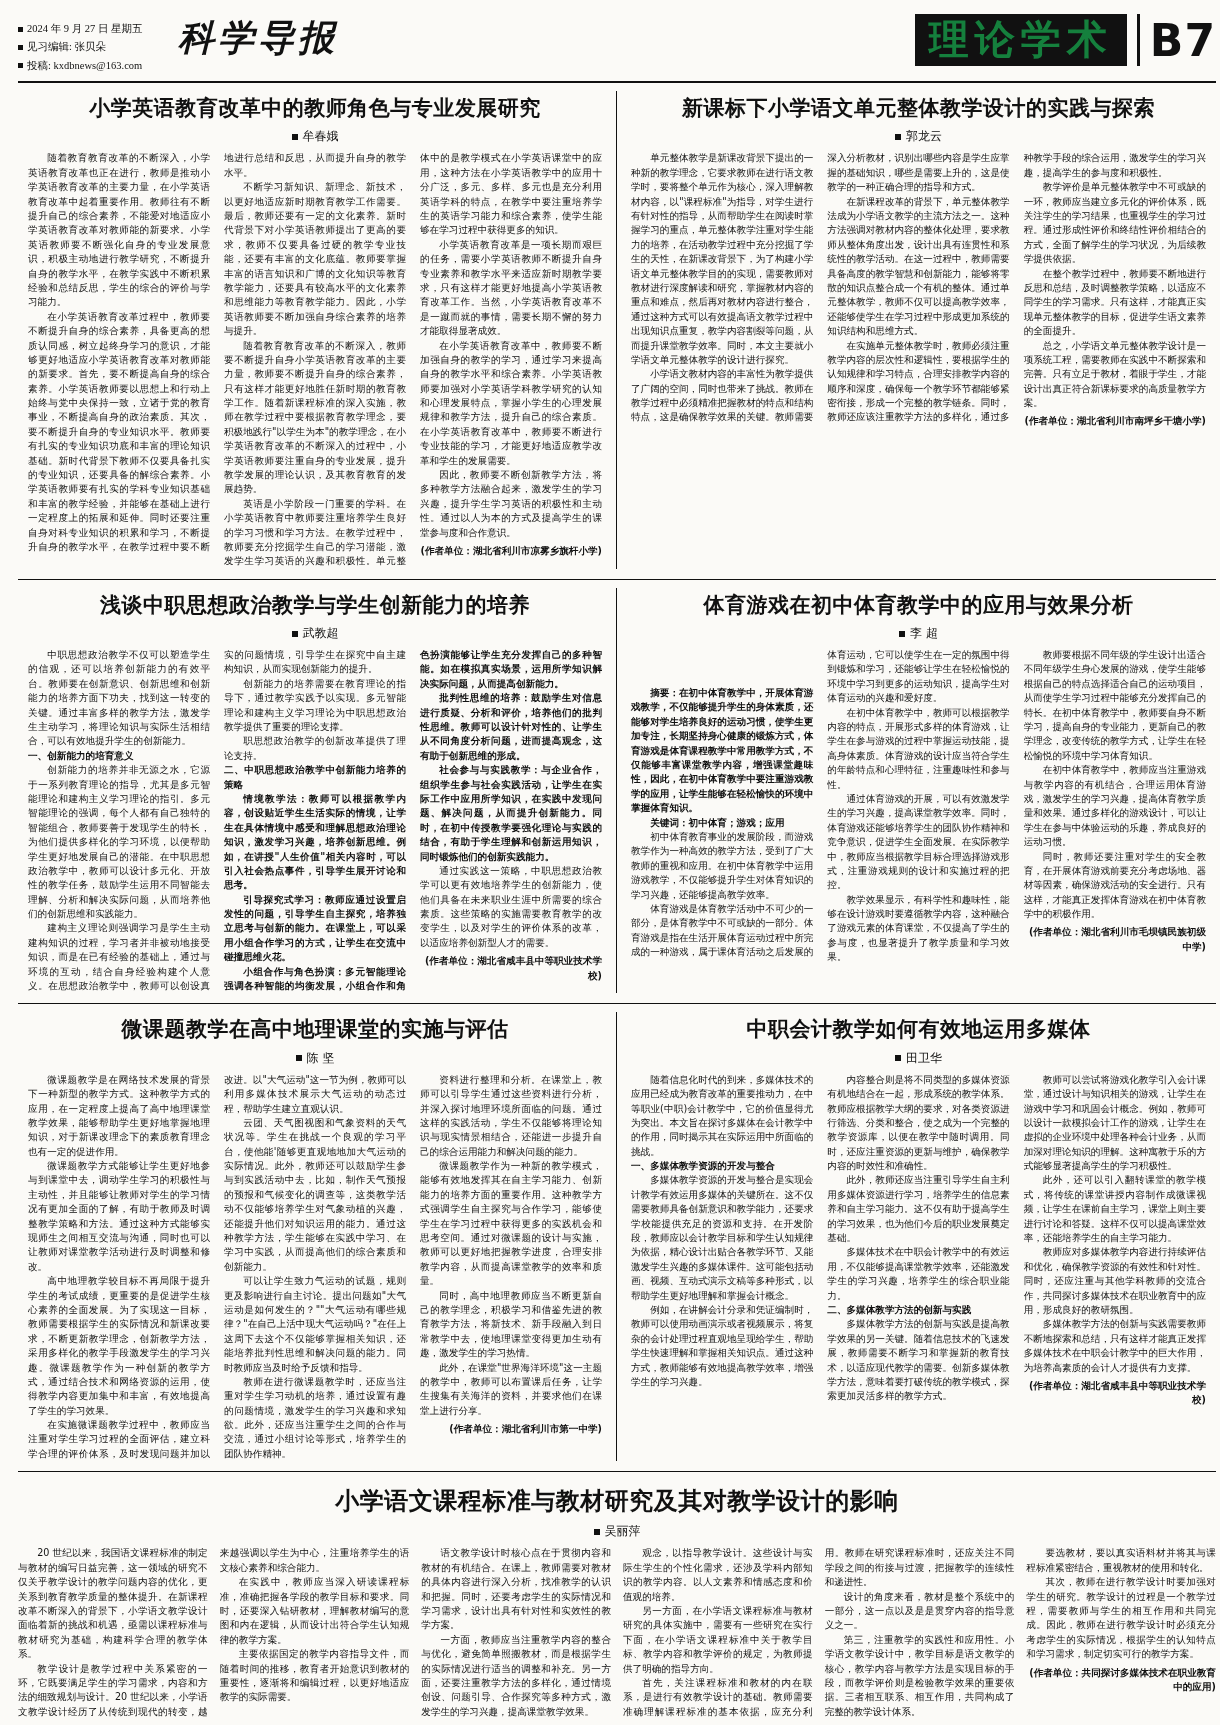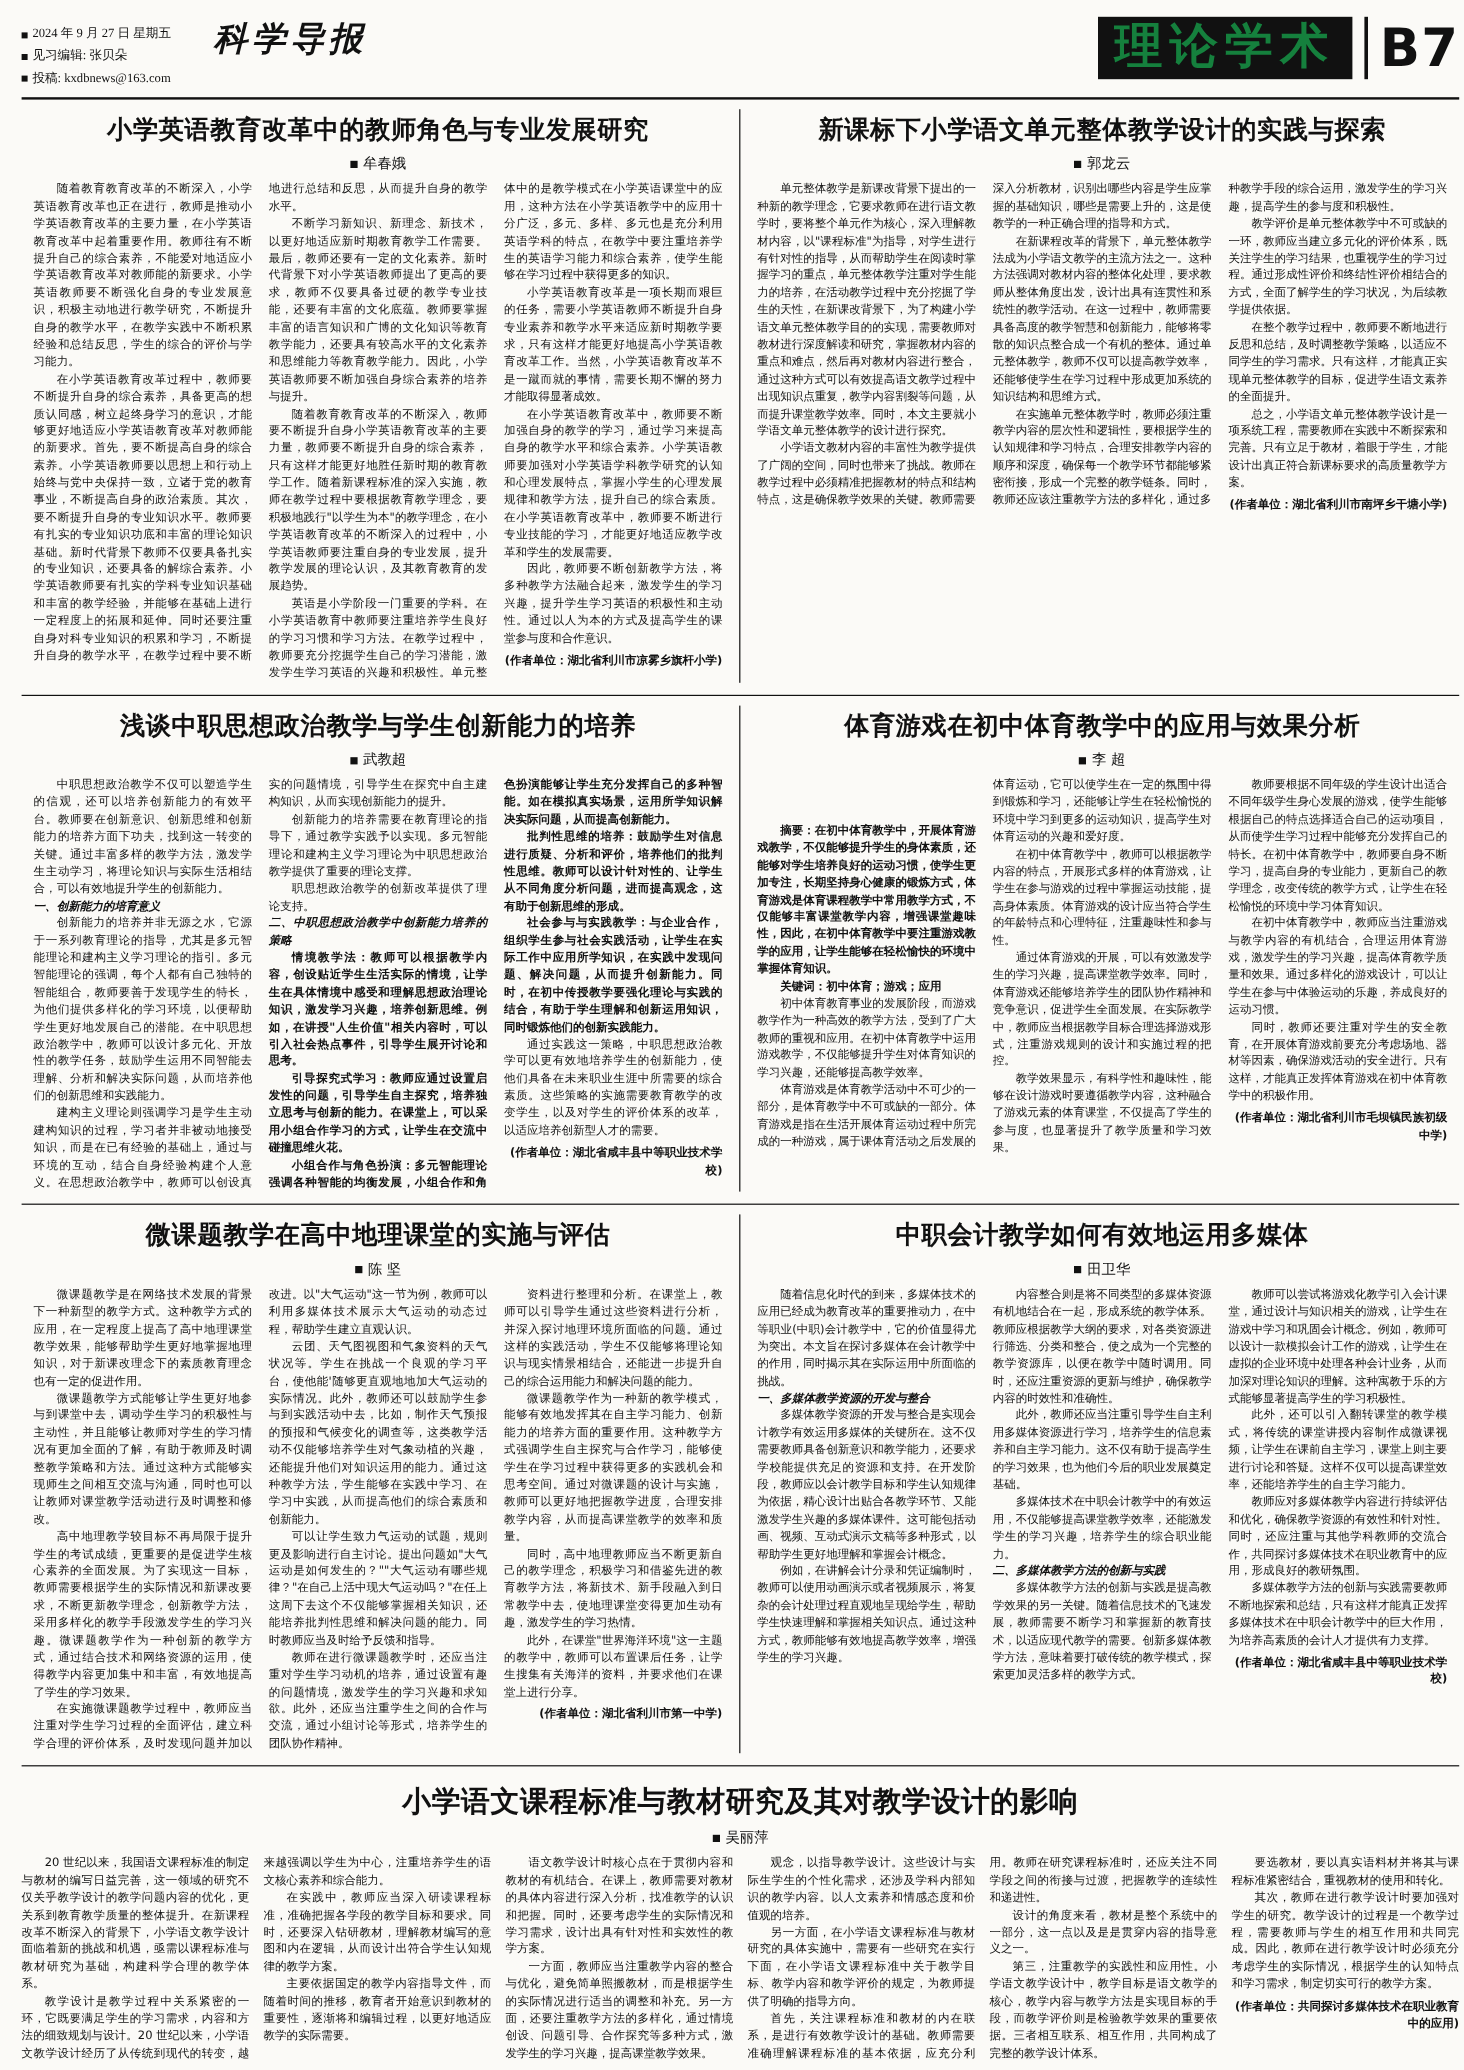--- a/index.html
+++ b/index.html
@@ -14,21 +14,21 @@
   .page { width:1220px; height:1725px; padding:14px 4px 10px 18px; position:relative; }
 
   
   .masthead { display:flex; align-items:flex-start; border-bottom:2px solid #111; padding-bottom:6px; }
   .mast-left { width:150px; font-size:10.5px; line-height:1.75; padding-top:6px; }
   .mast-left .row { display:flex; align-items:center; }
   .mast-left .sq { display:inline-block; width:5px; height:5px; background:#111; margin-right:4px; }
   .mast-logo { flex:0 0 auto; padding:0 18px 0 10px; }
   .mast-logo .cn {
     font-family:Liberation Serif, serif;
-    font-size:28px; font-weight:bold; letter-spacing:4px;
+    font-size:36px; font-weight:bold; letter-spacing:4px;
     font-style:italic;
   }
   .mast-spacer { flex:1 1 auto; }
   .mast-right { display:flex; align-items:center; }
   .mast-title-box {
     background:#111; color:#15803d; padding:4px 14px 6px 14px;
     font-size:40px; font-weight:bold; letter-spacing:6px; line-height:1.05;
     font-family:"DejaVu Sans", sans-serif;
   }
   .mast-sep { width:3px; height:52px; background:#111; margin:0 10px; }
@@ -51,21 +51,21 @@
   .byline { text-align:center; font-size:12px; margin-bottom:6px; font-family:"DejaVu Sans", sans-serif; }
   .byline .sq { display:inline-block; width:6px; height:6px; background:#111; margin-right:5px; vertical-align:middle; }
   .cols3 { column-count:3; column-gap:14px; }
   .cols6 { column-count:6; column-gap:12px; }
 
   .body-text {
     font-size:9.6px; line-height:1.5; text-align:justify; text-justify:inter-ideograph;
     font-family:"DejaVu Sans", "Liberation Sans", sans-serif;
   }
   .body-text p { margin:0 0 0 0; text-indent:2em; }
-  .sub { font-weight:bold; text-indent:0 !important;font-style:italic; }
+  .sub { font-weight:bold; text-indent:0 !important; }
   .em { font-weight:bold; text-indent:2em !important; }
   .affil { text-align:right; font-weight:bold; font-size:9.6px; margin-top:4px; }
 
   
   .abs { font-size:9.6px; line-height:1.5; text-align:justify; font-weight:bold;
          font-family:"DejaVu Sans", sans-serif;margin-top:38px; }
   .abs p { margin:0; text-indent:2em; }
 
   .bottom-zone { padding-top:10px; }
 </style>

